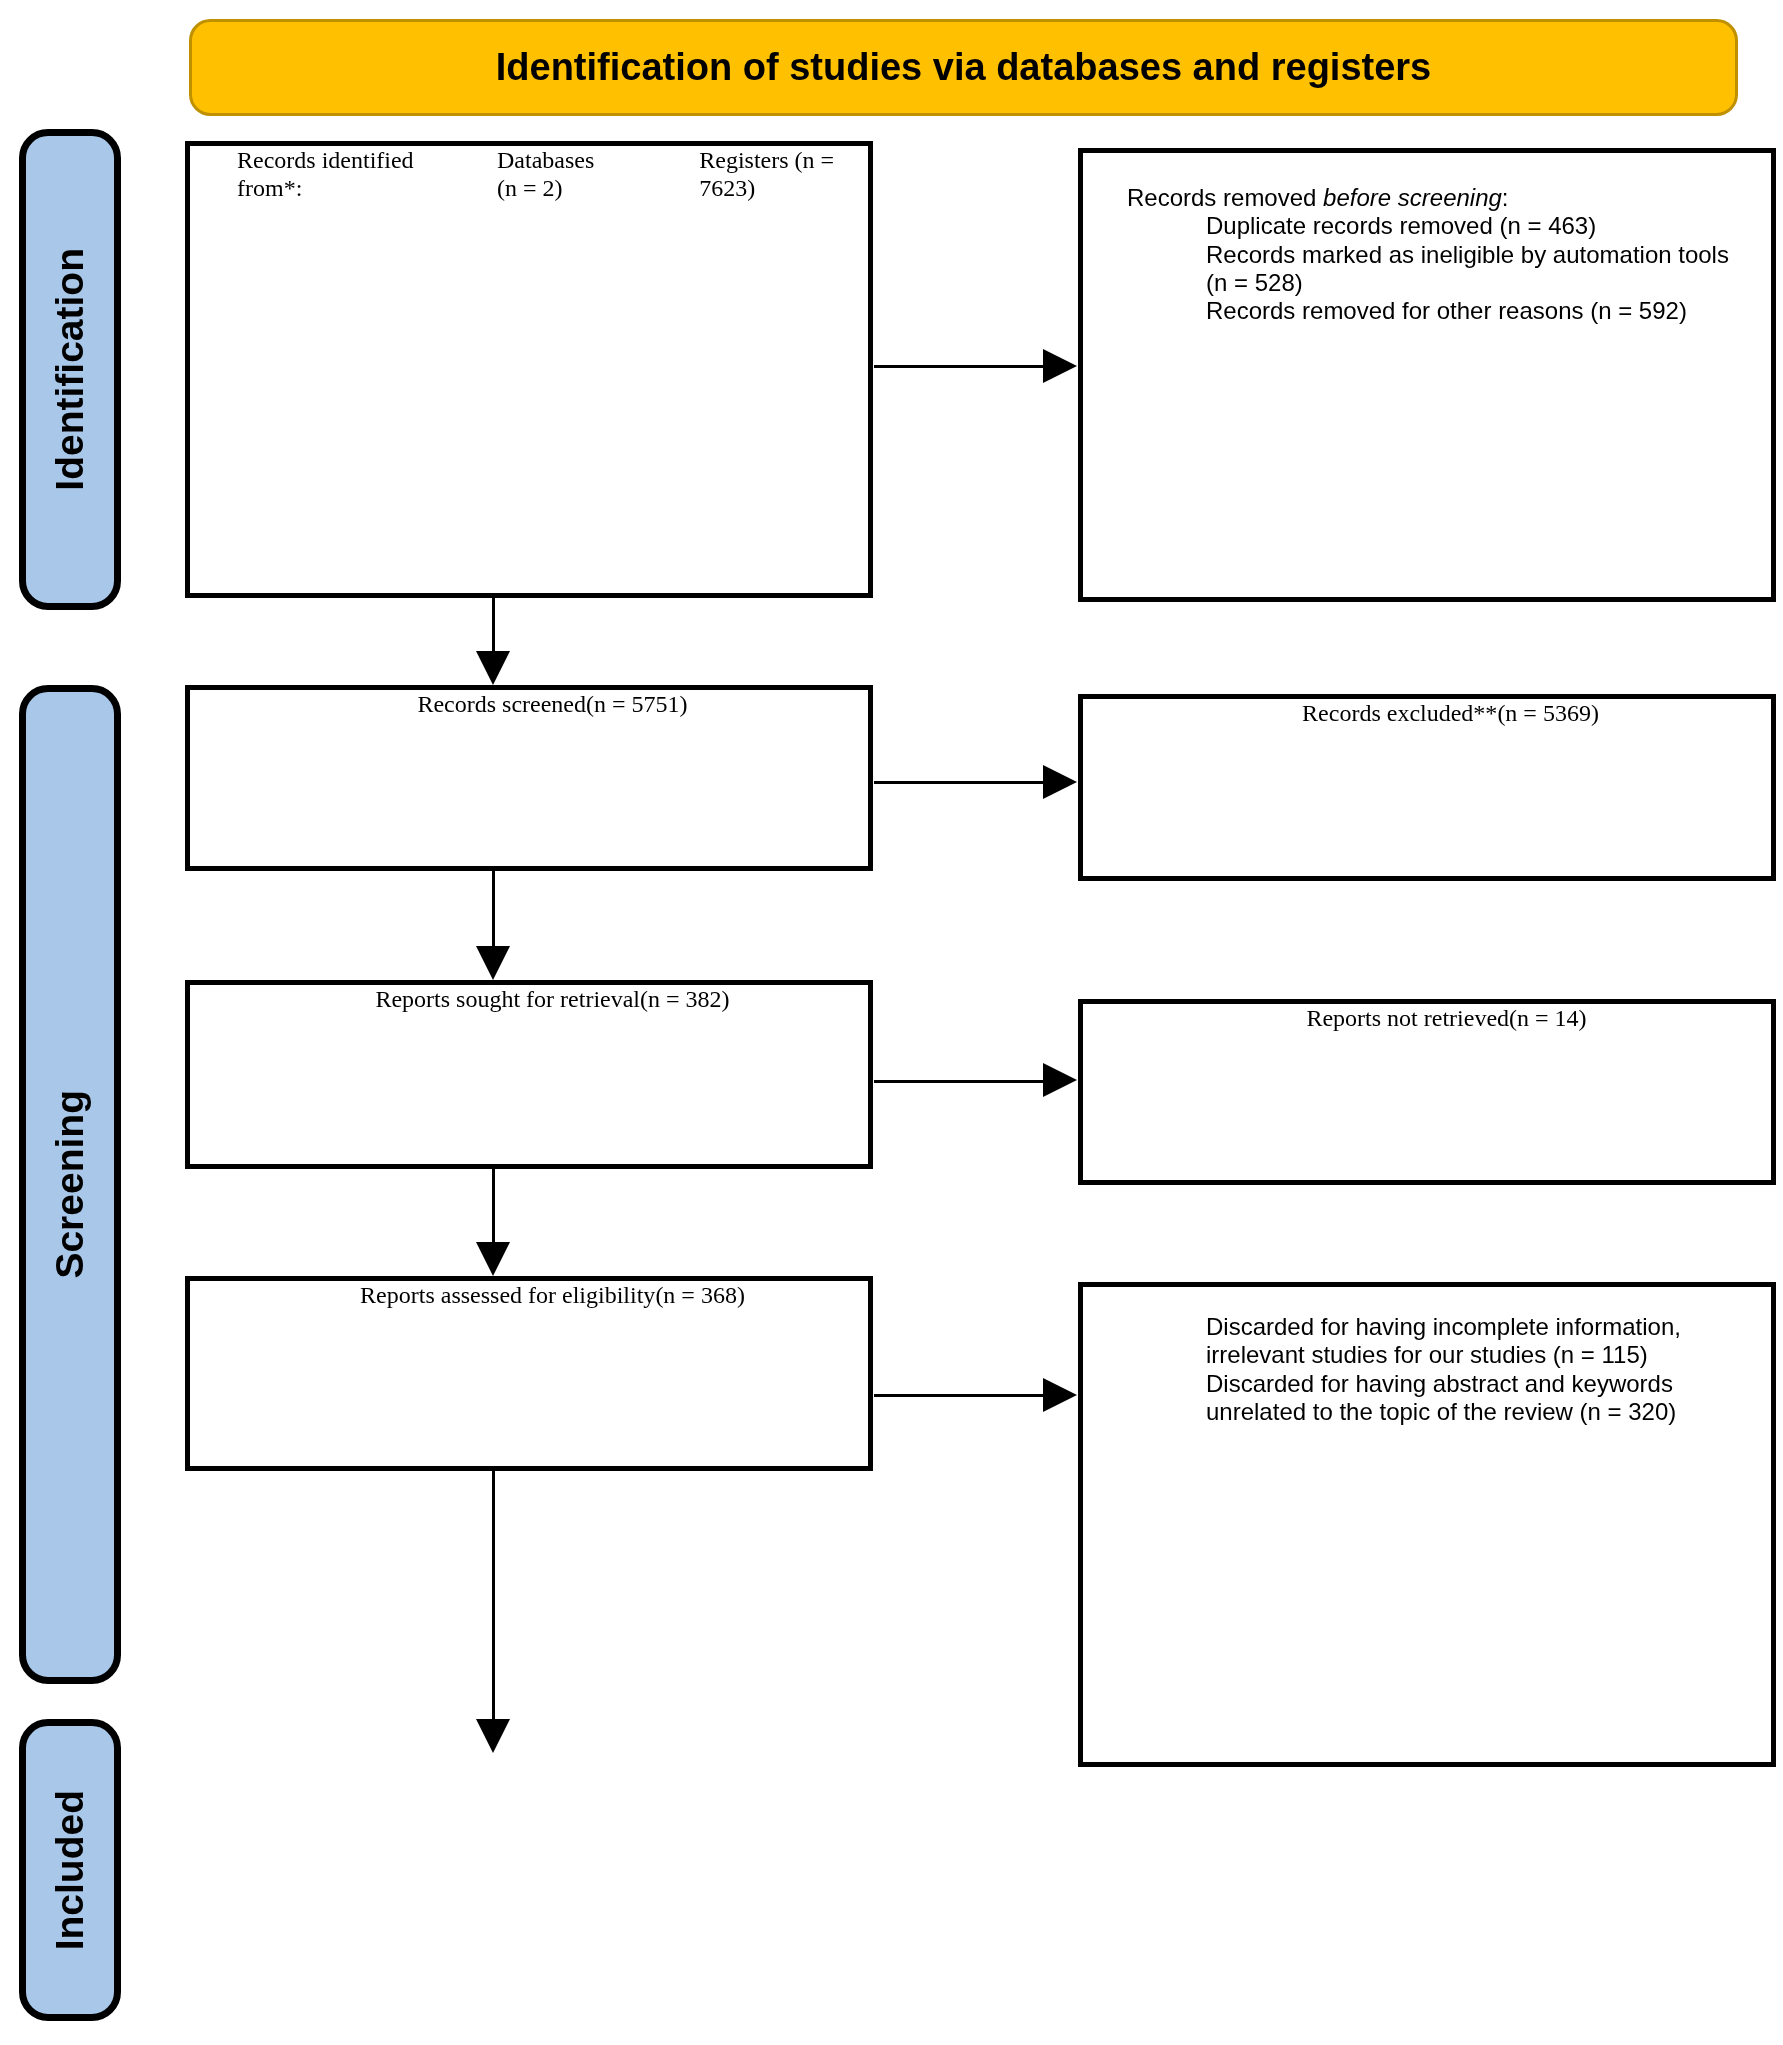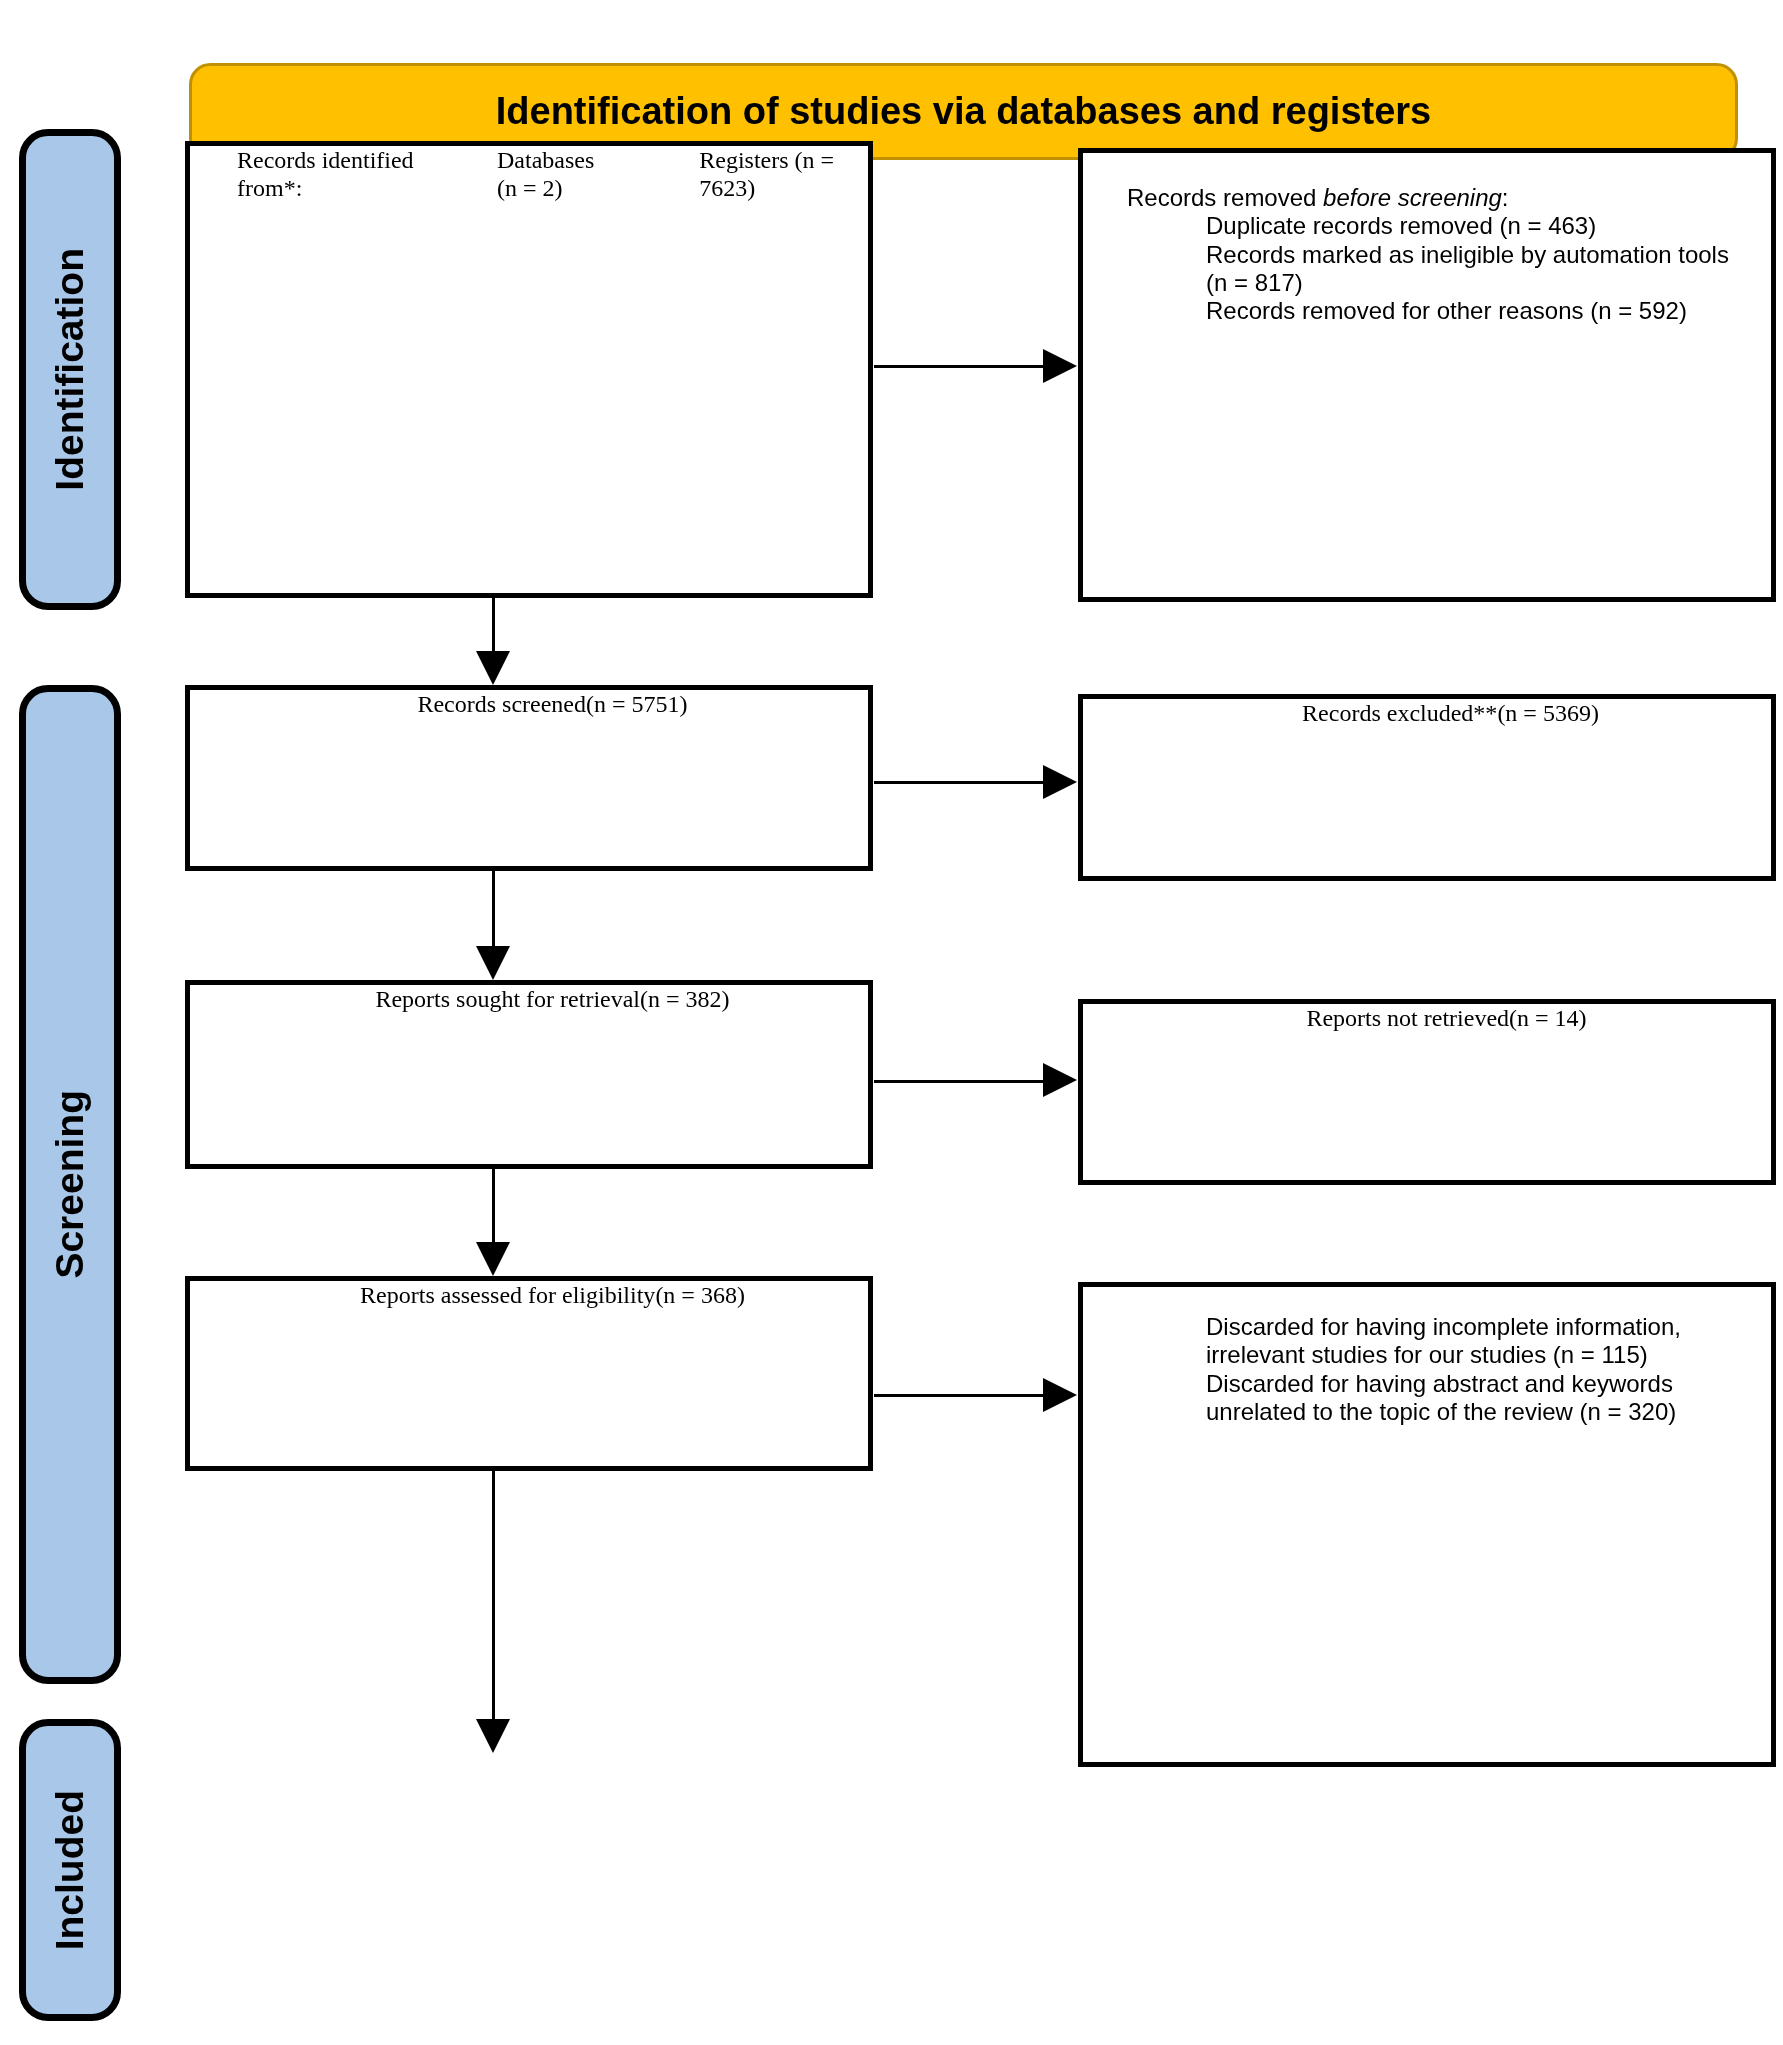--- a/index.html
+++ b/index.html
@@ -17,21 +17,20 @@
     position: absolute;
     left: 189px; top: 19px;
     width: 1549px; height: 97px;
     background: #FFC000;
     border: 3.8px solid #BF9000;
     border-radius: 21.4px;
     box-sizing: border-box;
     display: flex; align-items: center; justify-content: center;
     font-weight: bold;
     font-size: 38px;
-    margin-top: 44px;
   }
 
   
   .stage {
     position: absolute;
     left: 19px; width: 102px;
     background: #A8C7E9;
     border: 7px solid #000000;
     border-radius: 29px;
     box-sizing: border-box;
@@ -112,21 +111,21 @@
 
   <div class="box col-left box-identified vcenter">
     <div>Records identified from*:</div>
     <div class="indent">Databases (n = 2)</div>
     <div class="indent">Registers (n = 7623)</div>
   </div>
 
   <div class="box col-right box-removed">
     <div><span>Records removed </span><span class="em">before screening</span><span>:</span></div>
     <div class="indent">Duplicate records removed (n = 463)</div>
-    <div class="indent">Records marked as ineligible by automation tools (n = 817)</div>
+    <div class="indent">Records marked as ineligible by automation tools (n = 528)</div>
     <div class="indent">Records removed for other reasons (n = 592)</div>
   </div>
 
   <div class="box col-left box-screened vcenter">
     <div>Records screened</div>
     <div>(n = 5751)</div>
   </div>
 
   <div class="box col-right box-excluded vcenter">
     <div>Records excluded**</div>

